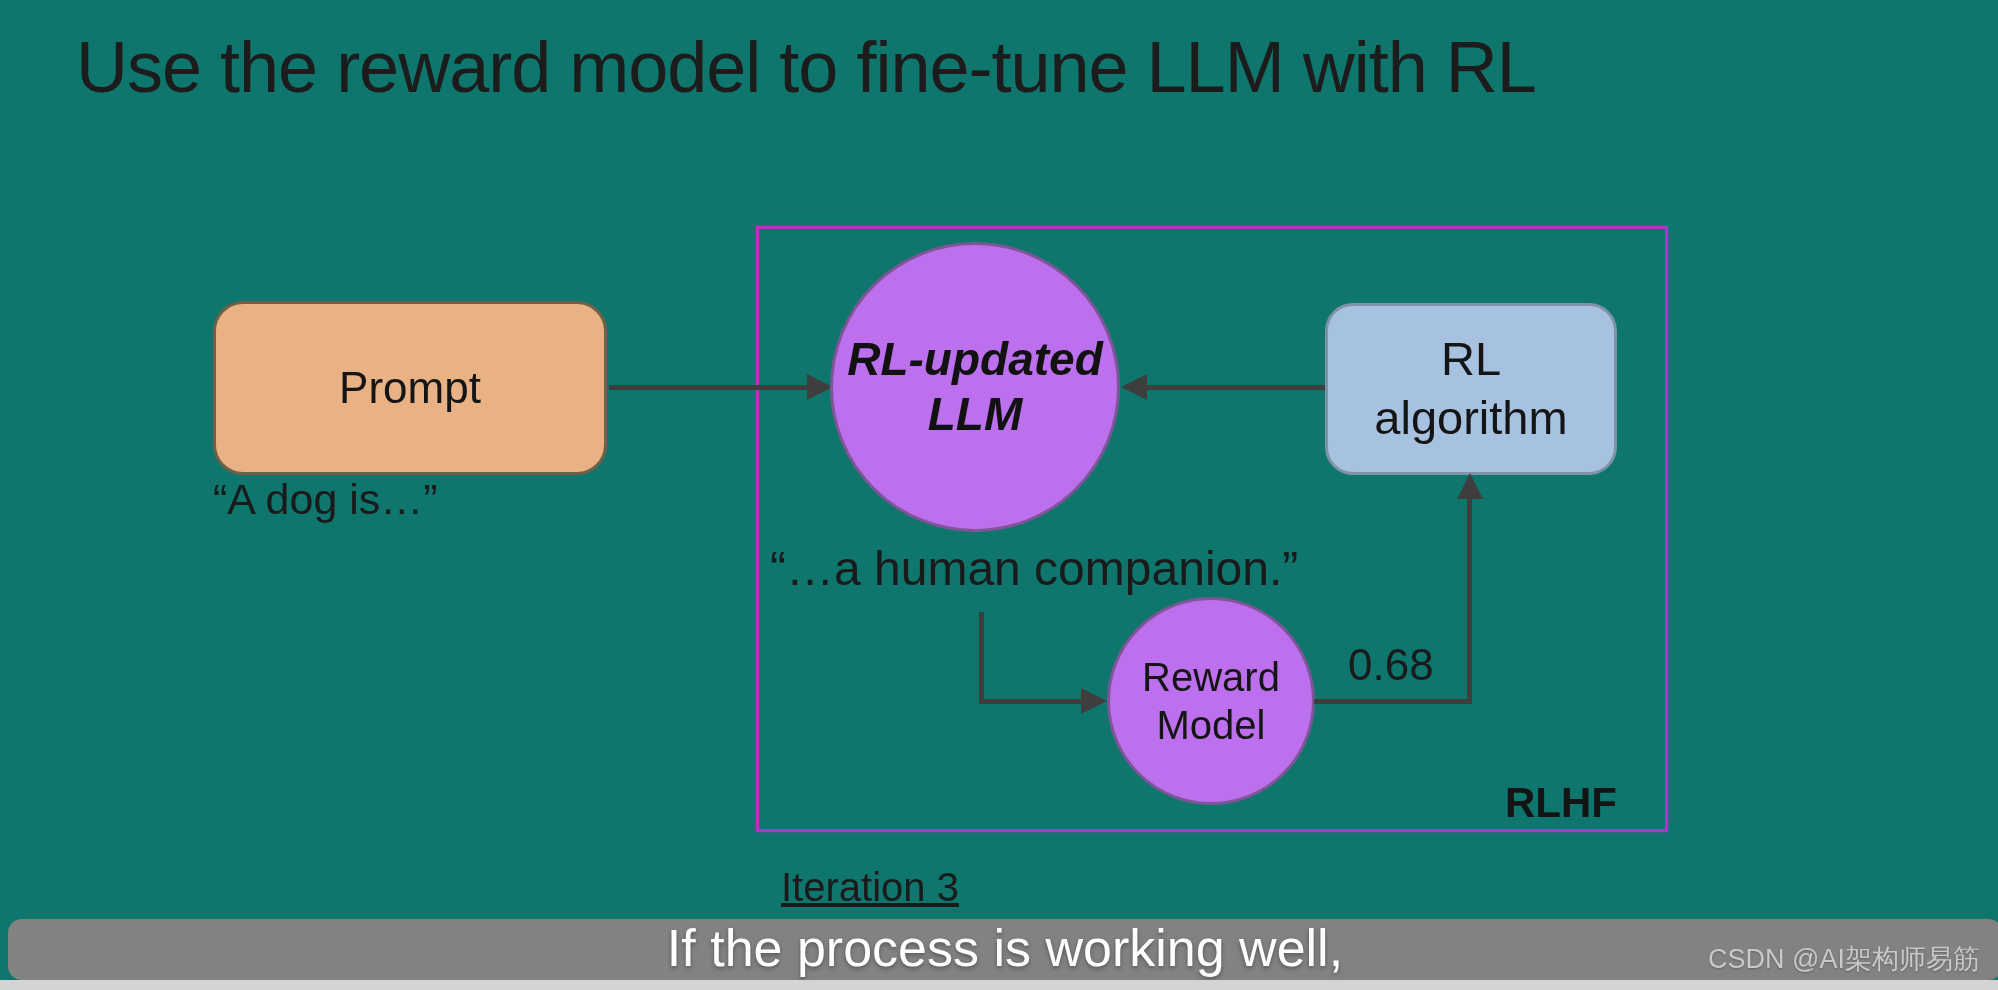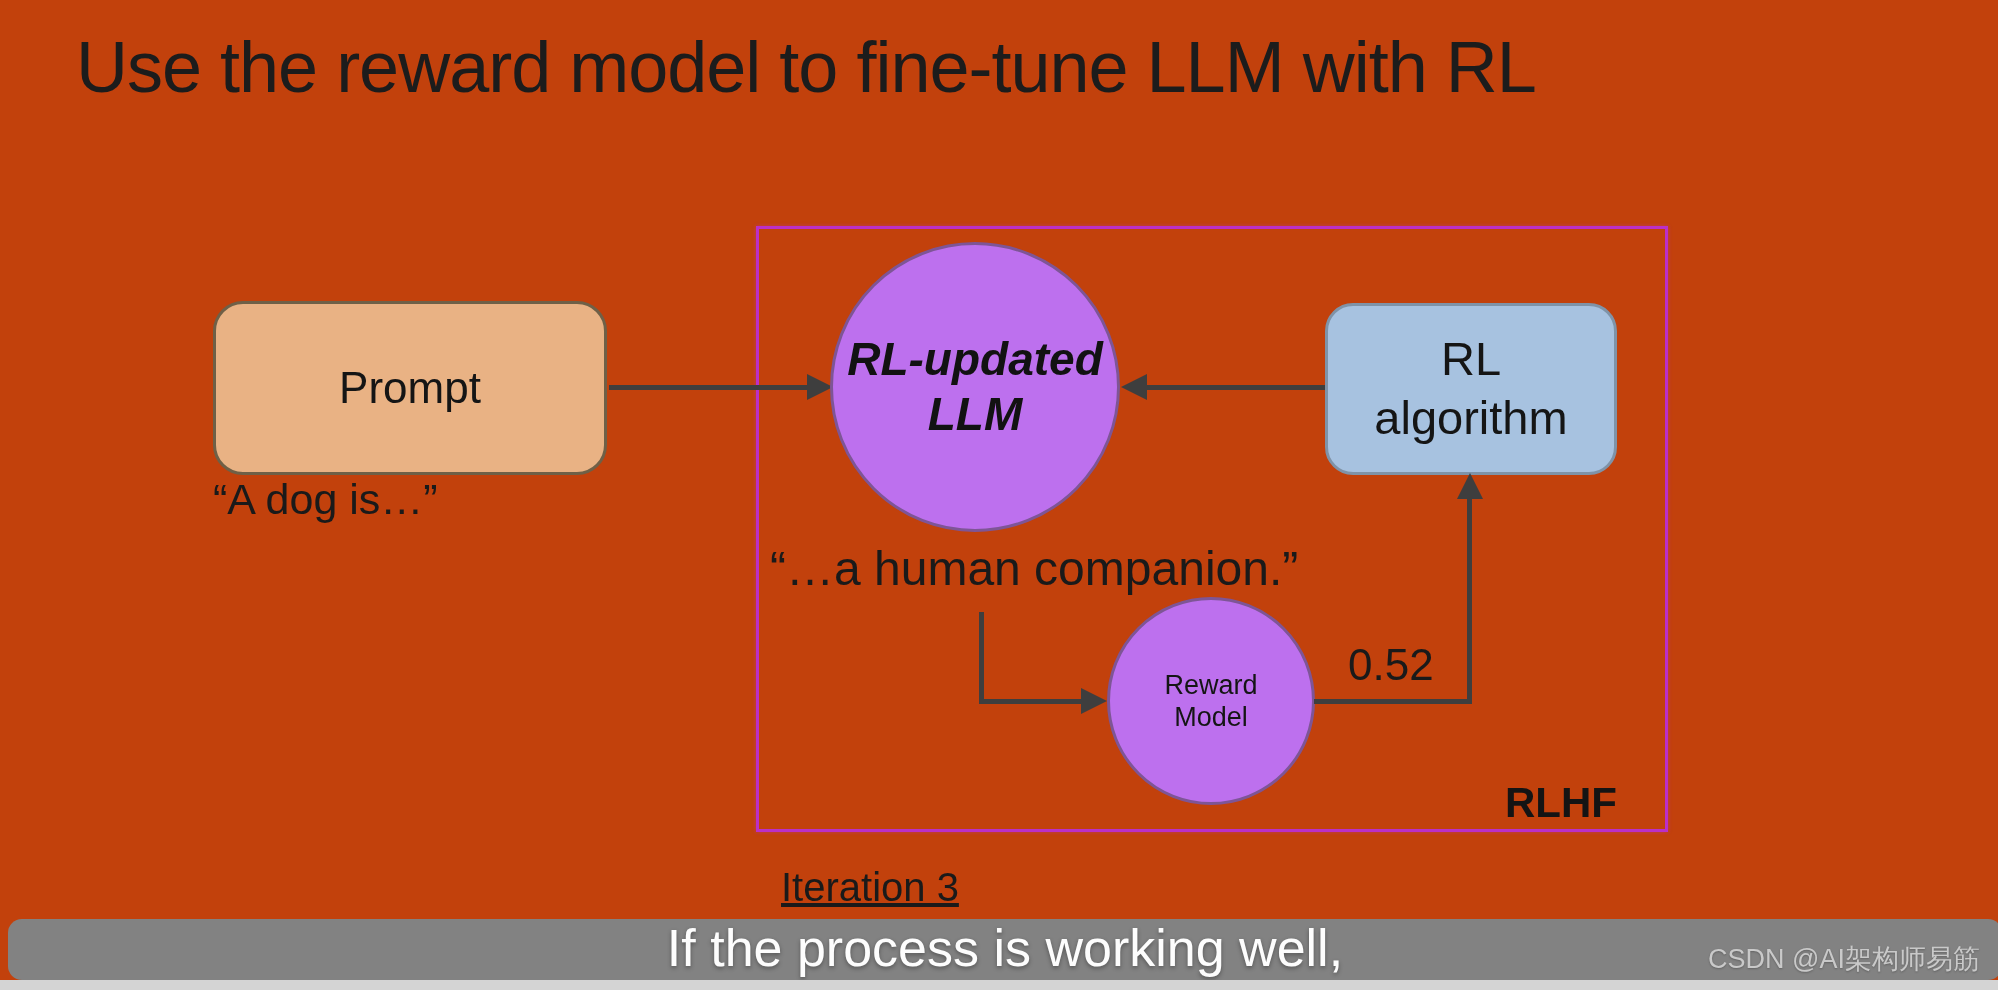--- a/index.html
+++ b/index.html
@@ -1,20 +1,20 @@
 <!DOCTYPE html>
 <html><head>
 <meta charset="utf-8">
 <style>
   html, body { margin: 0; padding: 0; background: #fbfbfb; }
   .stage {
     position: relative;
     width: 1998px;
     height: 990px;
-    background: #c2410c;
+    background: #0f766e;
     overflow: hidden;
     font-family: "Liberation Sans", sans-serif;
     color: #1a1a1a;
   }
 
   
   .title {
     position: absolute;
     left: 76px;
     top: 26px;
@@ -67,21 +67,21 @@
     border-radius: 28px;
     font-size: 47px;
     line-height: 1.25;
   }
 
   .reward-circle {
     left: 1107px; top: 597px; width: 208px; height: 208px;
     background: #bd70ee;
     border: 3px solid #7e5596;
     border-radius: 50%;
-    font-size: 27px;
+    font-size: 40px;
     line-height: 1.2;
   }
 
   
   .rlhf-box {
     position: absolute;
     left: 756px; top: 226px; width: 912px; height: 606px;
     border: 3px solid #bb2fc8;
     box-sizing: border-box;
     box-shadow: 0 0 4px rgba(187,47,200,0.45);
@@ -189,21 +189,21 @@
   <div class="head head-right h-elbow"></div>
 
   <div class="node reward-circle">
     <span>Reward</span>
     <span>Model</span>
   </div>
 
   <div class="line l-reward-h"></div>
   <div class="line l-reward-v"></div>
   <div class="head head-up h-reward"></div>
-  <div class="lbl score">0.52</div>
+  <div class="lbl score">0.68</div>
 
   <div class="lbl rlhf-label">RLHF</div>
 
   <div class="lbl iteration">Iteration 3</div>
 
   <div class="caption-bar">
     <span class="caption-text">If the process is working well,</span>
   </div>
 
   <div class="watermark">CSDN @AI架构师易筋</div>

